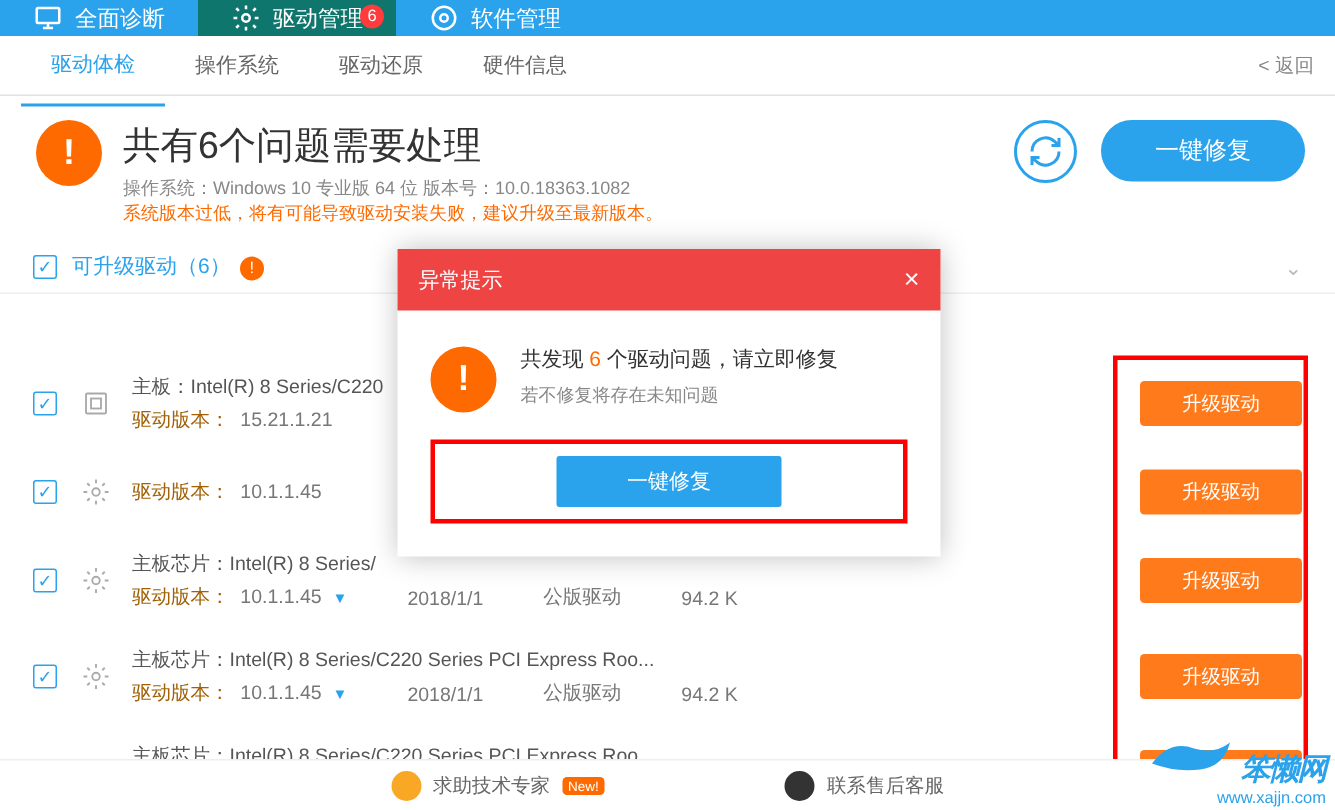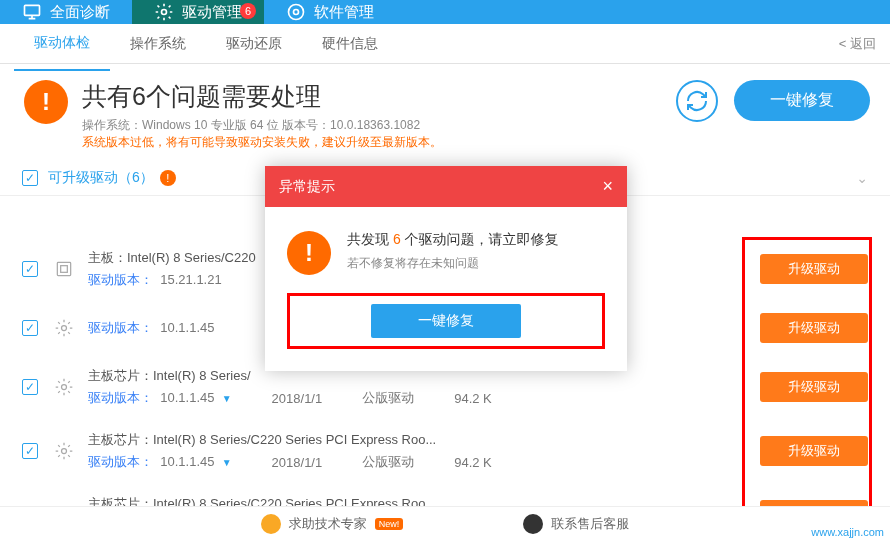--- a/index.html
+++ b/index.html
@@ -39,21 +39,21 @@
   .expand-icon { margin-left: auto; color: #bbb; font-size: 14px; }
 
   
   .list { position: relative; margin-top: 41px; }
   .row { display: flex; align-items: center; padding: 12px 22px; }
   .row-icon { width: 24px; height: 24px; margin: 0 12px 0 4px; display: flex; align-items: center; justify-content: center; color: #999; }
   .row-body { flex: 1; min-width: 0; }
   .row-title { font-size: 13px; color: #555; margin-bottom: 4px; white-space: nowrap; overflow: hidden; text-overflow: ellipsis; }
   .row-title .label { color: #555; }
   .row-meta { font-size: 13px; color: #777; display: flex; gap: 40px; align-items: center; }
-  .row-meta .ver-label { color: #3b82f6; font-family: Liberation Serif, serif; }
+  .row-meta .ver-label { color: #a16207; font-family: Liberation Serif, serif; }
   .row-meta .chev { color: #2aa2ec; font-size: 10px; }
   .upgrade-btn { background: #ff7a1a; color: #fff; border: none; border-radius: 3px; padding: 6px 28px; font-size: 13px; cursor: pointer; }
 
   
   .highlight-col { position: absolute; top: 0; right: 18px; width: 130px; height: 340px; border: 3px solid #ff0000; pointer-events: none; }
 
   
   .modal { position: absolute; left: 265px; top: 166px; width: 362px; background: #fff; box-shadow: 0 0 18px rgba(0,0,0,0.25); z-index: 50; }
   .modal-titlebar { background: #ef4444; color: #fff; display: flex; align-items: center; padding: 10px 14px; font-size: 14px; }
   .modal-close { margin-left: auto; cursor: pointer; font-size: 18px; }
@@ -266,14 +266,20 @@
     <span>求助技术专家</span>
     <span class="new-badge">New!</span>
   </div>
   <div class="item">
     <span class="avatar" style="background:#333"></span>
     <span>联系售后客服</span>
   </div>
 </div>
 
 <div class="watermark">
+  <div class="logo">
+    <svg width="56" height="30" viewBox="0 0 56 30">
+        <path d="M2 20 Q14 4 30 10 Q44 14 54 6 Q50 22 34 24 Q18 26 2 20 Z" fill="#2aa2ec"></path>
+      </svg>
+    <span>笨懒网</span>
+  </div>
   <div class="url">www.xajjn.com</div>
 </div>
 
 </body></html>

